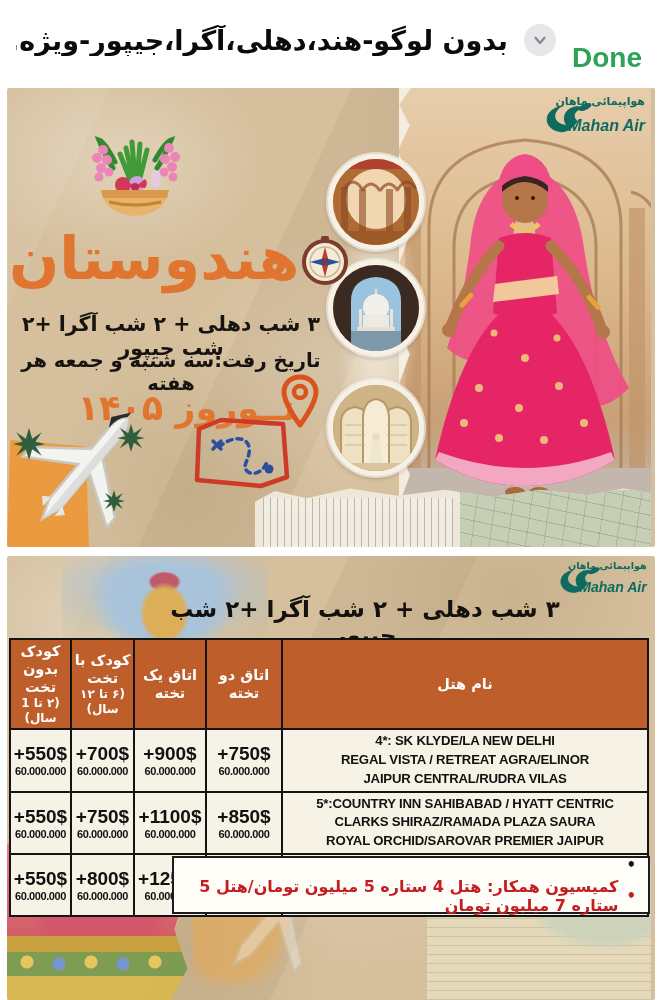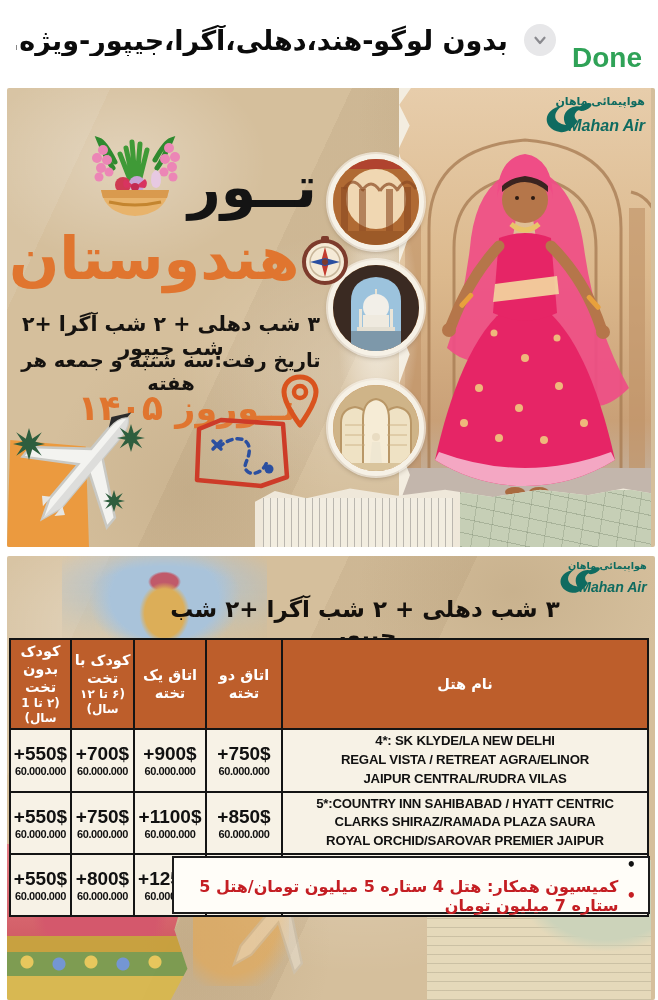--- a/index.html
+++ b/index.html
@@ -290,21 +290,20 @@
         <circle cx="52" cy="52" r="8" fill="#c9a3d6"></circle>
         <path d="M66,48 Q66,40 71,38 Q76,40 76,48 Q76,55 71,56 Q66,55 66,48 Z" fill="#e7c9e2"></path>
         <path d="M50,55 L40,47 Q36,51 40,56 Z M50,55 L60,47 Q64,51 60,56 Z" fill="#d8345f"></path>
         <circle cx="50" cy="55" r="4" fill="#c22b52"></circle>
         <path d="M16,58 L84,58 Q80,82 50,84 Q20,82 16,58 Z" fill="#e8b36b"></path>
         <path d="M16,58 L84,58 L82,66 L18,66 Z" fill="#d99a4e"></path>
         <path d="M24,70 Q50,76 76,70" stroke="#c4852f" stroke-width="3" fill="none"></path>
       </g>
     </svg>
 
-    <div class="t-tour">تــور</div>
     <div class="t-hind">هندوستان</div>
     <div class="t-nights">۳ شب دهلی + ۲ شب آگرا +۲ شب جیپور</div>
     <div class="t-depart">تاریخ رفت:سه شنبه و جمعه هر هفته</div>
     <div class="t-nowruz">نــوروز ۱۴۰۵</div>
 
     <svg class="abs" style="left:294px; top:146px; z-index:4;" width="48" height="52" viewBox="0 0 48 52">
       <rect x="20" y="2" width="8" height="6" rx="2" fill="#7d3b2c"></rect>
       <circle cx="24" cy="28" r="21" fill="#f5ead6" stroke="#7d3b2c" stroke-width="4"></circle>
       <circle cx="24" cy="28" r="15" fill="none" stroke="#c8b69a" stroke-width="1.5"></circle>
       <path d="M24,13 L28,28 L24,43 L20,28 Z" fill="#c23b2e"></path>

